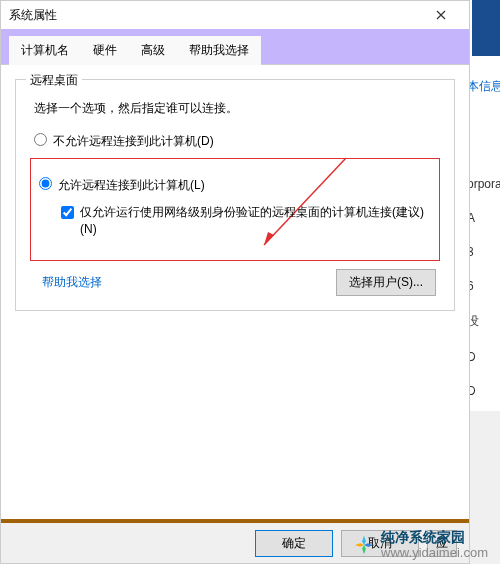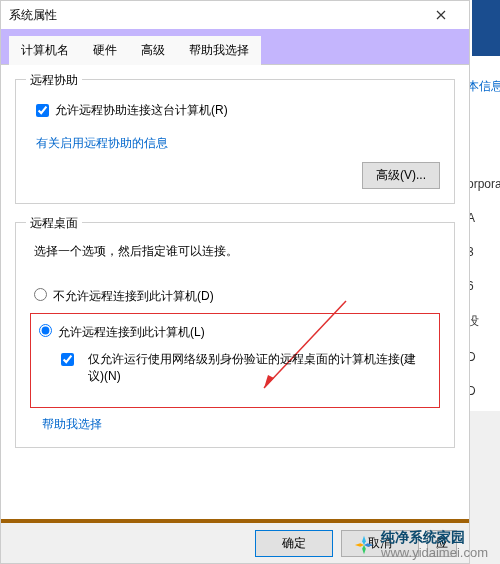--- a/index.html
+++ b/index.html
@@ -14,27 +14,27 @@
     .tab.active { background: #fff; border: 1px solid #ccc; border-bottom: 1px solid #fff; }
     .content { flex: 1; padding: 14px 14px 0 14px; overflow: hidden; position: relative; }
     .group { border: 1px solid #d0d0d0; padding: 16px 14px 14px 14px; margin-bottom: 18px; position: relative; }
     .group-title { position: absolute; top: -8px; left: 10px; background: #fff; padding: 0 4px; }
     .check-row { display: flex; align-items: center; margin: 6px 0 16px 6px; }
     .check-row input[type=checkbox] { margin-right: 6px; }
     .link { color: #0066cc; cursor: pointer; display: inline-block; margin-left: 6px; }
     .btn { min-width: 78px; padding: 4px 12px; background: #e1e1e1; border: 1px solid #adadad; cursor: pointer; text-align: center; }
     .btn-row-right { display: flex; justify-content: flex-end; margin-top: 10px; }
     .group.remote { position: relative; }
-    .desc { margin: 4px 0 28px 4px; }
+    .desc { margin: 4px 0 16px 4px; }
     .radio-row { display: flex; align-items: flex-start; margin: 8px 0 8px 4px; }
     .radio-row input[type=radio] { margin-right: 6px; }
-    .highlight-box { border: 1.5px solid #e03030; padding: 2px 8px 22px 8px; margin: 0 0 8px 0; position: relative; }
+    .highlight-box { border: 1.5px solid #e03030; padding: 10px 8px 22px 8px; margin: 0 0 8px 0; position: relative; }
     .nested-check { margin: 10px 0 0 22px; display: flex; align-items: flex-start; }
     .nested-check input { margin-right: 6px; margin-top: 2px; flex-shrink: 0; }
-    .nested-check span { line-height: 1.4; margin-left: 8px; }
+    .nested-check span { line-height: 1.4; }
     .group-bottom-row { display: flex; justify-content: space-between; align-items: center; margin-top: 6px; padding: 0 4px; }
     .footer { height: 44px; background: #f0f0f0; border-top: 4px solid #a16207; display: flex; align-items: center; justify-content: flex-end; padding: 0 12px; gap: 8px; }
     .btn.primary { border: 1.5px solid #0078d7; }
     .arrow { position: absolute; }
     .bg-right { position: absolute; right: 0; top: 0; width: 38px; height: 411px; background: #fff; color: #333; padding: 6px 4px; font-size: 11px; overflow: hidden; border-left: 1px solid #e8e8e8; }
     .bg-right .blue-top { position: absolute; top: 0; right: 0; width: 28px; height: 56px; background: #1a4d8f; }
     .bg-right div { margin-bottom: 20px; white-space: nowrap; }
     .watermark { position: absolute; bottom: 4px; right: 12px; display: flex; align-items: center; gap: 6px; pointer-events: none; }
     .wm-logo { width: 22px; height: 22px; }
     .wm-text { font-size: 14px; font-weight: bold; color: #0c4a6e; }
@@ -68,31 +68,20 @@
 
   <div class="tabs">
     <div class="tab">计算机名</div>
     <div class="tab">硬件</div>
     <div class="tab">高级</div>
     <div class="tab">帮助我选择</div>
   </div>
 
   <div class="content">
 
-    <div class="group">
-      <span class="group-title">远程协助</span>
-      <label class="check-row">
-        <input type="checkbox" checked="" style="">
-        <span>允许远程协助连接这台计算机(R)</span>
-      </label>
-      <span class="link">有关启用远程协助的信息</span>
-      <div class="btn-row-right">
-        <button class="btn">高级(V)...</button>
-      </div>
-    </div>
 
     <div class="group remote">
       <span class="group-title">远程桌面</span>
       <div class="desc">选择一个选项，然后指定谁可以连接。</div>
 
       <label class="radio-row">
         <input type="radio" name="rdp" style="">
         <span>不允许远程连接到此计算机(D)</span>
       </label>
 
@@ -107,20 +96,21 @@
           <span>允许远程连接到此计算机(L)</span>
         </label>
         <label class="nested-check">
           <input type="checkbox" checked="" style="">
           <span>仅允许运行使用网络级别身份验证的远程桌面的计算机连接(建议)(N)</span>
         </label>
       </div>
 
       <div class="group-bottom-row">
         <span class="link" style="margin-left:8px">帮助我选择</span>
+        <button class="btn">选择用户(S)...</button>
       </div>
     </div>
 
   </div>
 
   <div class="footer">
     <button class="btn primary">确定</button>
     <button class="btn">取消</button>
     <button class="btn" style="min-width:30px;padding:4px 6px">应</button>
   </div>

